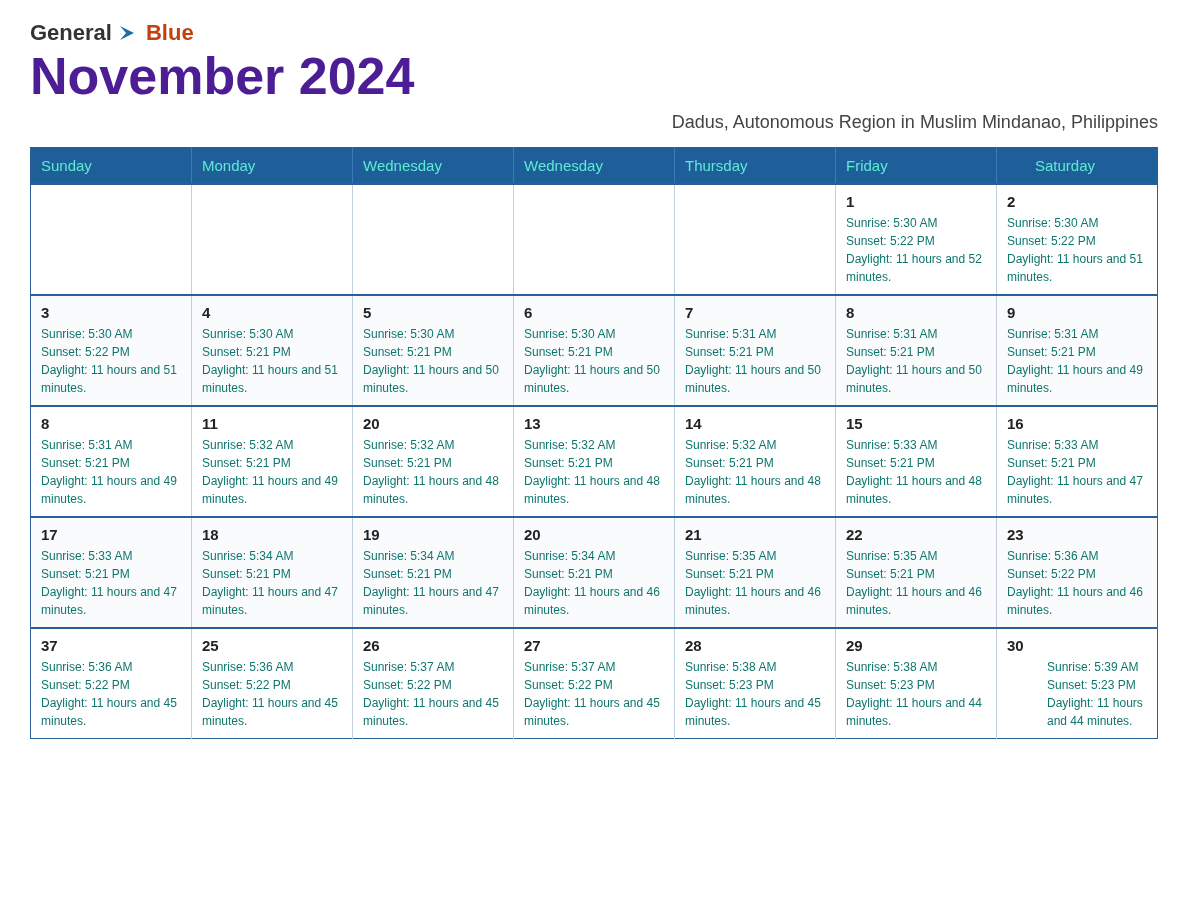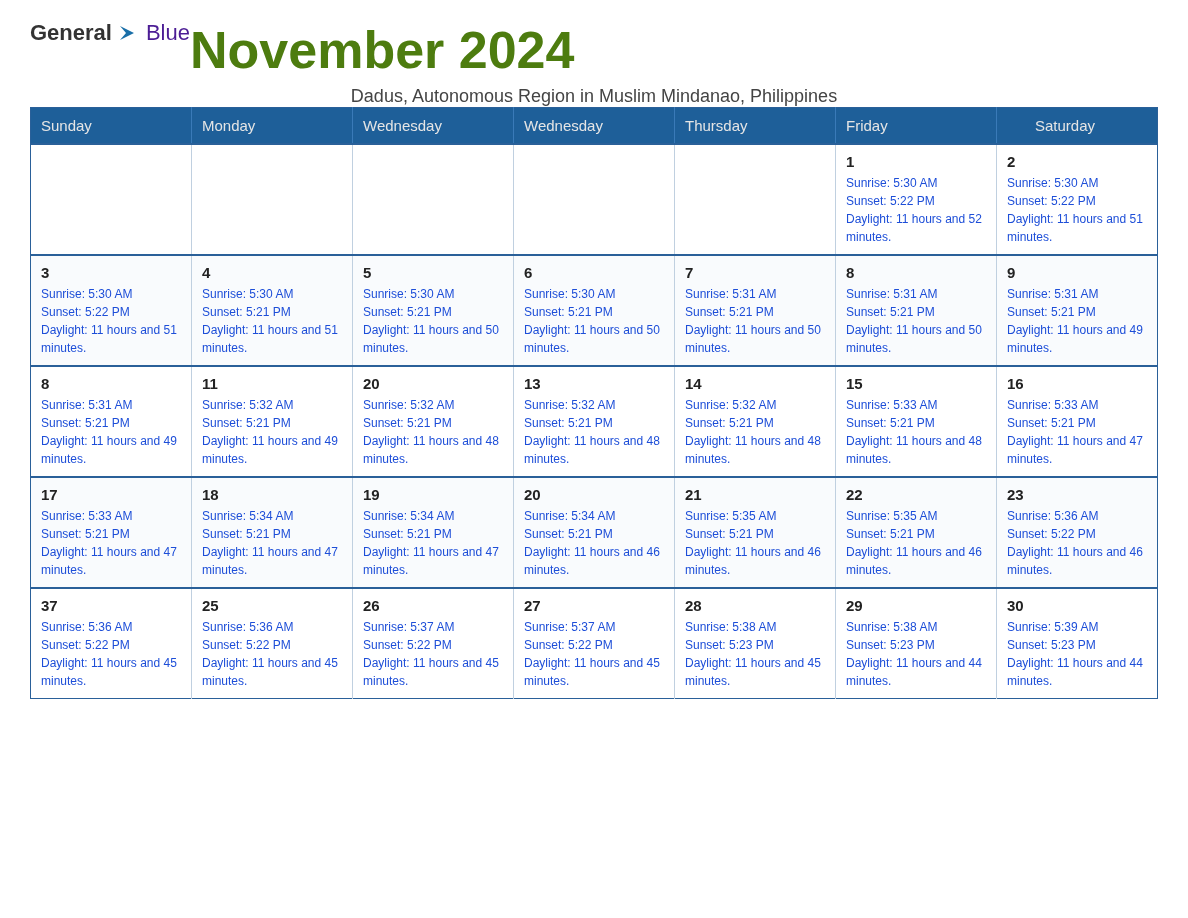--- a/index.html
+++ b/index.html
@@ -7,62 +7,64 @@
       font-family: Arial, sans-serif;
       background: #fff;
       padding: 20px 30px;
       color: #333;
     }
     .header-row {
       display: flex;
       justify-content: flex-start;
       align-items: flex-start;
       margin-bottom: 10px;
+      flex-direction: column;
     }
     .logo {
       display: flex;
       align-items: center;
       gap: 4px;
     }
     .logo-text-general {
       font-size: 22px;
       font-weight: bold;
       color: #333;
     }
     .logo-text-blue {
       font-size: 22px;
-      font-weight: normal;
-      color: #4c1d95;
+      font-weight: bold;
+      color: #c2410c;
     }
     .logo-icon {
       width: 22px;
       height: 22px;
     }
     .month-title {
       font-size: 52px;
       font-weight: bold;
-      color: #4d7c0f;
+      color: #4c1d95;
       text-align: right;
     }
     .subtitle {
-      text-align: center;
+      text-align: right;
       font-size: 18px;
       color: #444;
+      margin-bottom: 14px;
       margin-top: -4px;
     }
     table {
       width: 100%;
       border-collapse: collapse;
       border: 1px solid #2a6099;
     }
     thead tr {
       background-color: #1e5f99;
     }
     thead th {
-      color: #e5e5e5;
+      color: #5eead4;
       font-size: 15px;
       font-weight: normal;
       padding: 9px 10px;
       text-align: left;
       border-right: 1px solid #3a7ab8;
     }
     thead th:last-child { border-right: none; padding-left: 38px; }
     tbody tr {
       border-top: 2px solid #2a6099;
     }
@@ -77,21 +79,21 @@
     tbody td:last-child { border-right: none; }
     .day-number {
       font-size: 15px;
       font-weight: bold;
       color: #222;
       display: block;
       margin-bottom: 4px;
     }
     .day-info {
       font-size: 12px;
-      color: #1d4ed8;
+      color: #0f766e;
       line-height: 1.5;
     }
     tbody tr:nth-child(even) {
       background-color: #f9fbfd;
     }
     tbody tr:nth-child(odd) {
       background-color: #fff;
     }
   </style>
 </head>
@@ -309,19 +311,19 @@
 Daylight: 11 hours and 45 minutes.</div>
         </td>
         <td>
           <span class="day-number">29</span>
           <div class="day-info" style="white-space: pre-line;">Sunrise: 5:38 AM
 Sunset: 5:23 PM
 Daylight: 11 hours and 44 minutes.</div>
         </td>
         <td>
           <span class="day-number">30</span>
-          <div class="day-info" style="white-space: pre-line;">Sunrise: 5:39 AM
+          <div class="day-info" style="white-space: pre-line; margin-left: 40px;">Sunrise: 5:39 AM
 Sunset: 5:23 PM
 Daylight: 11 hours and 44 minutes.</div>
         </td>
       </tr>
     </tbody>
 </table>
 
 </body></html>

